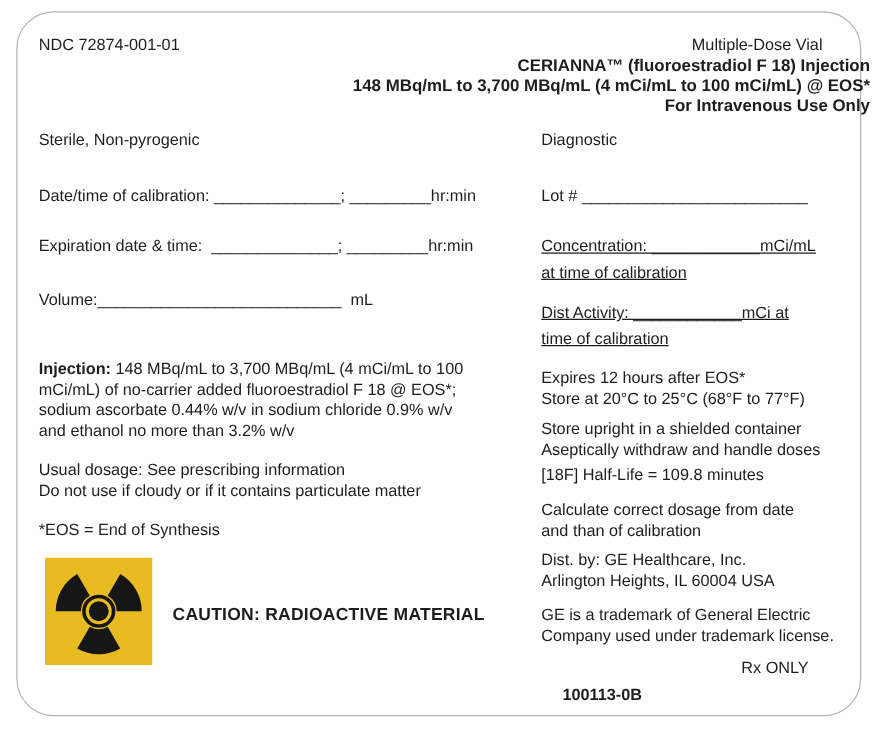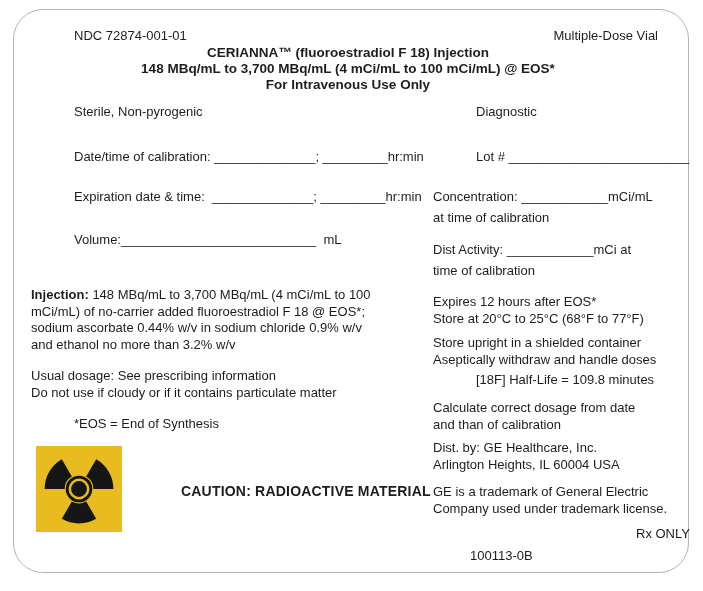--- a/index.html
+++ b/index.html
@@ -20,49 +20,49 @@
     position: absolute;
     left: 13px;
     top: 9px;
     width: 674px;
     height: 562px;
     border: 1.5px solid #b3b3b3;
     border-radius: 30px;
     background: #ffffff;
   }
   .abs { position: absolute; }
-  .pre { white-space: pre; margin-left: 43px; }
+  .pre { white-space: pre; }
   .multiline { white-space: pre-line; }
   .bold { font-weight: bold; }
   .title-line {
     left: 0;
     width: 696px;
-    text-align: center;
+    text-align: right;
     font-weight: bold;
     font-size: 13.5px;
   }
-  .lh21 { line-height: 21px; }
+  .lh21 { line-height: 21px; text-decoration: underline; }
   .lh17 { line-height: 17px; }
   .lh165 { line-height: 16.5px; }
   .rad-symbol {
     left: 36px;
     top: 446px;
     width: 86px;
     height: 86px;
   }
   .caution {
     left: 138px;
     top: 483px;
     font-weight: bold;
     font-size: 14px;
     letter-spacing: 0.2px;
   }
   .vial-type { right: 45px; top: 28px; }
   .ndc { left: 31px; top: 28px; }
-  .footer-code { left: 427px; top: 548px; }
+  .footer-code { left: 450px; top: 548px; font-weight: bold; }
   .rx-only { left: 593px; top: 526px; font-weight: normal; }
 </style>
 </head>
 <body>
 
 <div class="label-outline"></div>
 
 <div class="abs ndc pre">NDC 72874-001-01</div>
 <div class="abs vial-type pre">Multiple-Dose Vial</div>
 <div class="abs title-line" style="top:45px">CERIANNA™ (fluoroestradiol F 18) Injection</div>

